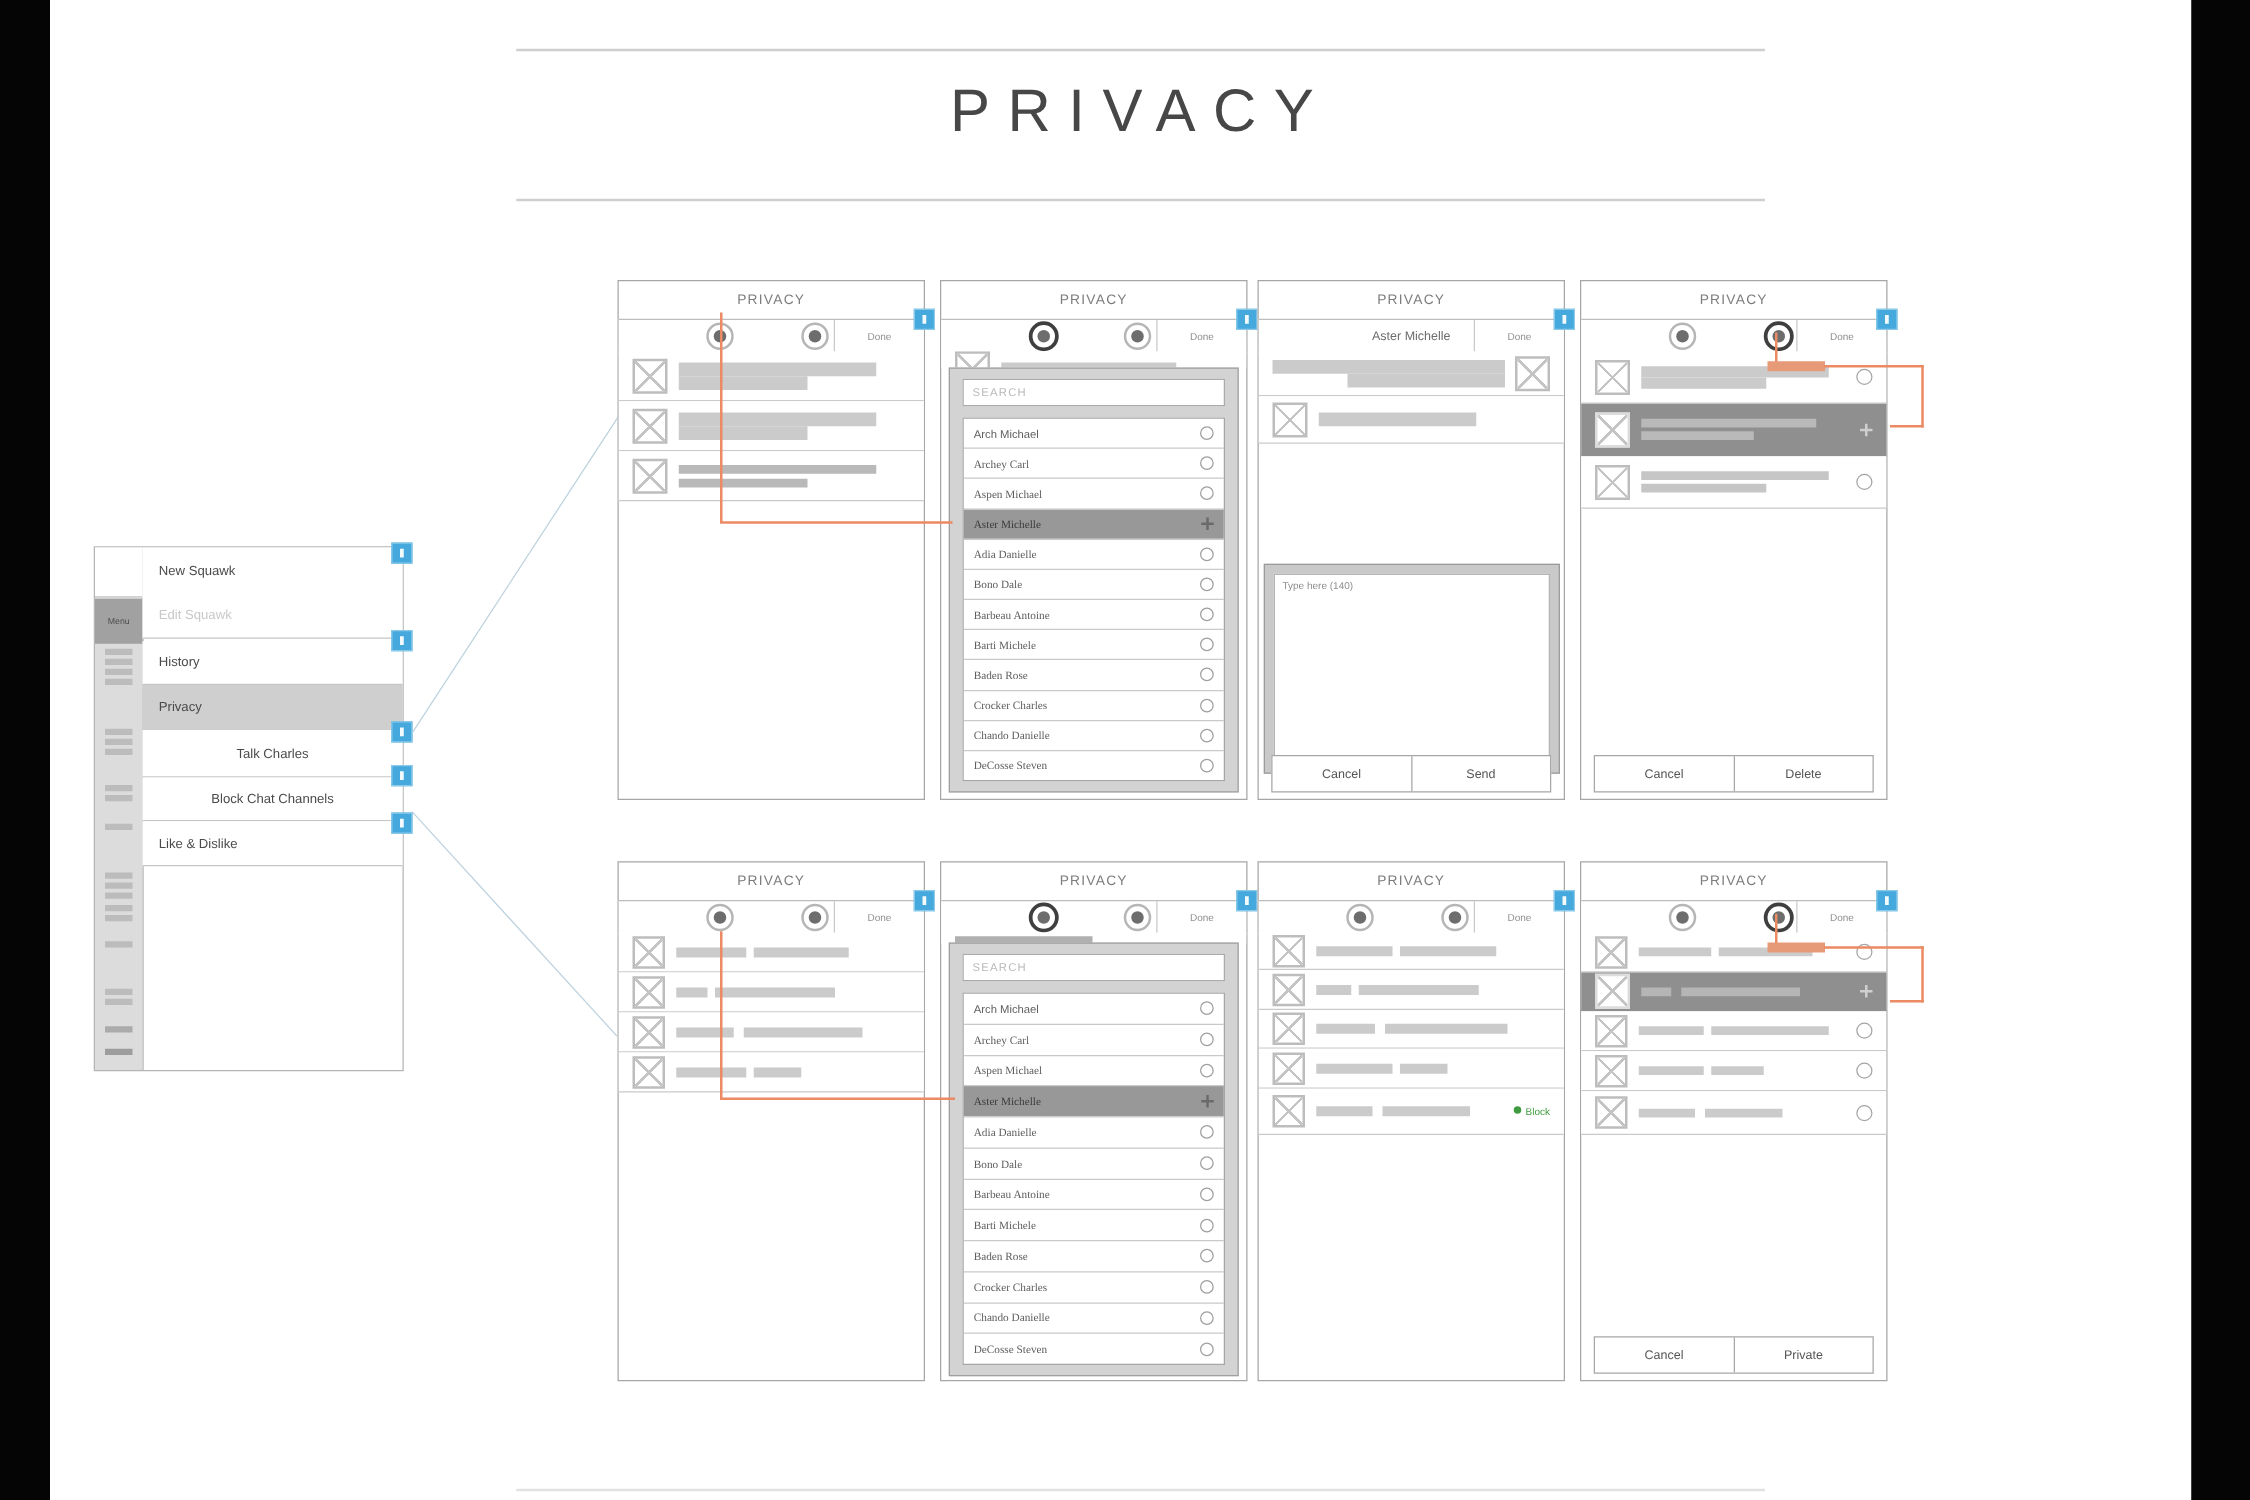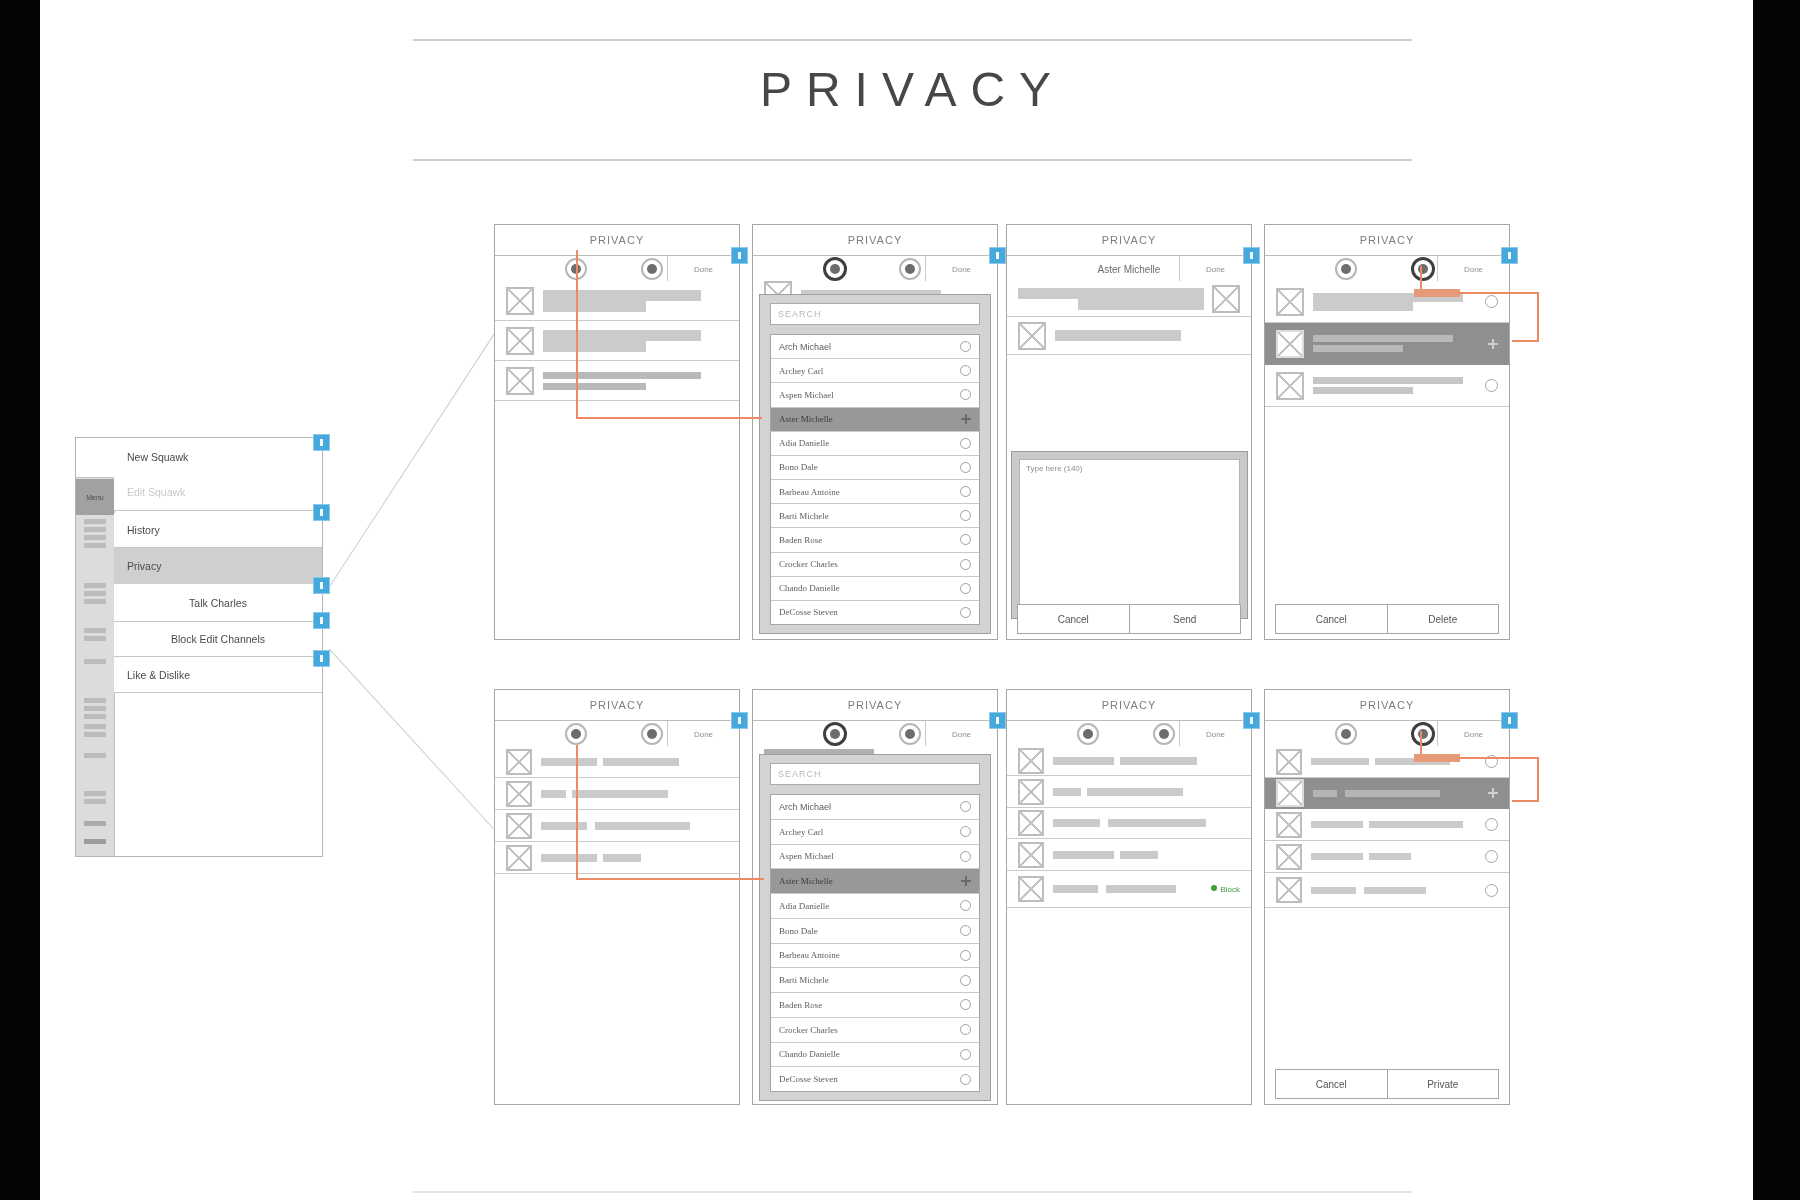--- a/index.html
+++ b/index.html
@@ -153,21 +153,21 @@
     <div class="mrow" style="top:75px;height:35px;">
         <span>History</span>
       </div>
     <div class="mrow hl" style="top:110px;height:36px;">
         <span>Privacy</span>
       </div>
     <div class="mrow center" style="top:146px;height:38px;">
         <span>Talk Charles</span>
       </div>
     <div class="mrow center" style="top:184px;height:35px;">
-        <span>Block Edit Channels</span>
+        <span>Block Chat Channels</span>
       </div>
     <div class="mrow" style="top:219px;height:36px;">
         <span>Like &amp; Dislike</span>
       </div>
     <div class="sbadge" style="top:-4px;"></div>
     <div class="sbadge" style="top:66px;"></div>
     <div class="sbadge" style="top:139px;"></div>
     <div class="sbadge" style="top:174px;"></div>
     <div class="sbadge" style="top:212px;"></div>
   </div>

